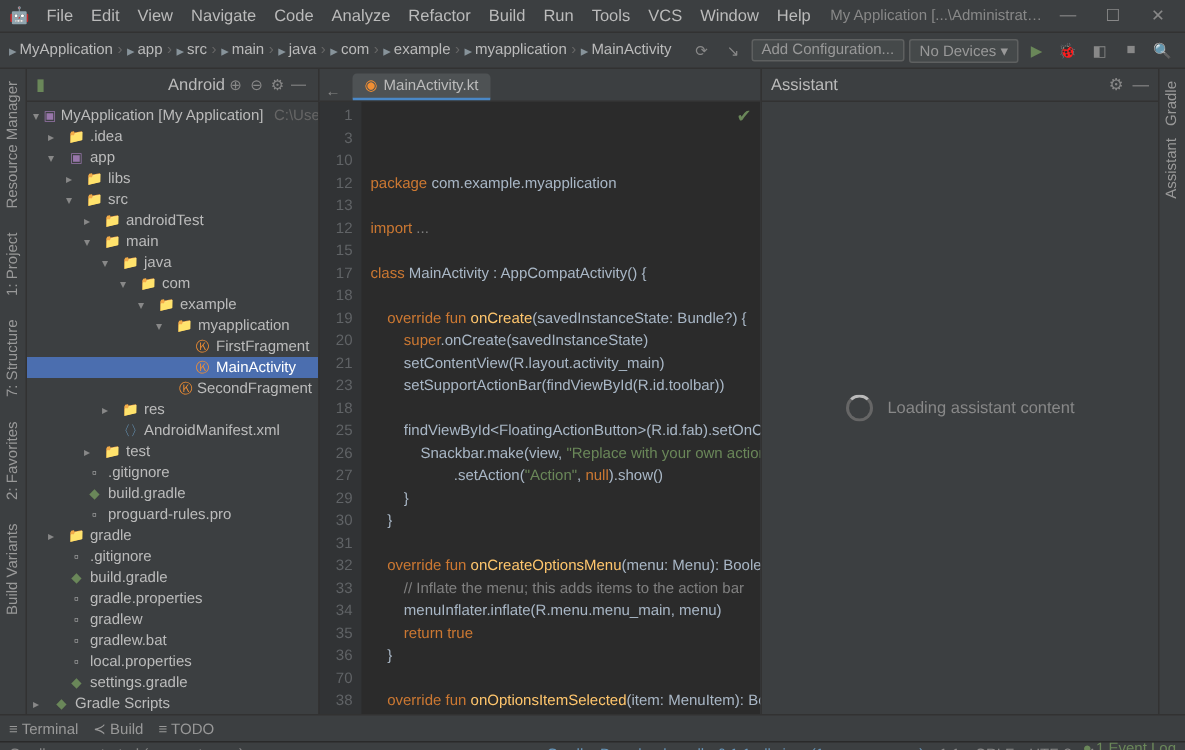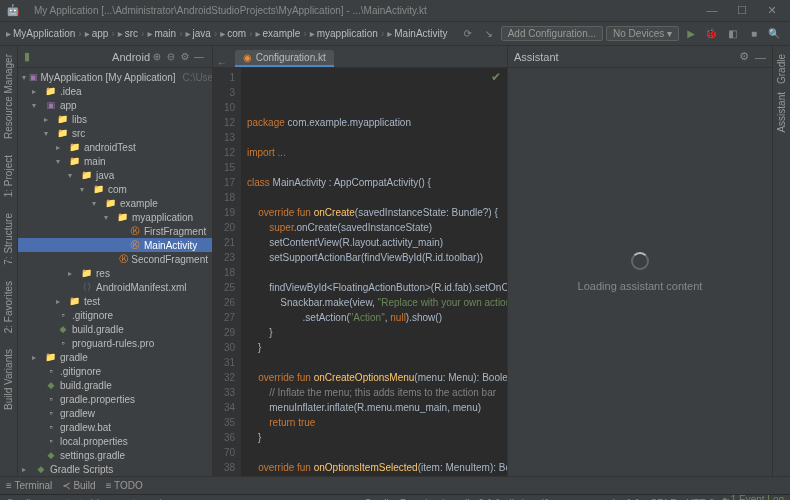--- a/index.html
+++ b/index.html
@@ -37,36 +37,51 @@
 .tab { background:#515658; border-radius:3px 3px 0 0; padding:2px 8px; font-size:10px; display:flex; align-items:center; gap:4px; }
 .tab.active { background:#4e5254; border-bottom:2px solid #4a88c7; }
 .editor { flex:1; display:flex; overflow:hidden; font-family:Consolas,monospace; font-size:10px; line-height:15px; }
 .gutter { width:28px; background:#313335; color:#606366; text-align:right; padding:2px 6px 2px 2px; user-select:none; }
 .code { flex:1; padding:2px 0 2px 6px; white-space:pre; color:#a9b7c6; position:relative; overflow:hidden; }
 .code .checkmark { position:absolute; top:2px; right:6px; color:#6a8759; font-size:12px; }
 .kw{color:#cc7832}.str{color:#6a8759}.fn{color:#ffc66d}.cm{color:#808080}.typ{color:#a9b7c6}
 .assistant { width:265px; background:#3c3f41; border-left:1px solid #323232; display:flex; flex-direction:column; }
 .as-header { height:22px; display:flex; align-items:center; padding:0 6px; border-bottom:1px solid #323232; }
 .as-header .t { flex:1; }
-.as-body { flex:1; display:flex; align-items:center; justify-content:center; flex-direction:column; gap:10px; color:#888; }
+.as-body { flex:1; display:flex; align-items:center; justify-content:center; flex-direction:row; gap:10px; color:#888; }
 .spinner { width:18px; height:18px; border:2px solid #666; border-top-color:#bbb; border-radius:50%; }
 .right-gutter { width:18px; background:#3c3f41; border-left:1px solid #323232; display:flex; flex-direction:column; align-items:center; padding-top:4px; }
 .bottom-tabs { height:18px; background:#3c3f41; border-top:1px solid #323232; display:flex; align-items:center; padding:0 6px; gap:10px; font-size:10px; }
 .bottom-tabs .bt { cursor:pointer; color:#999; }
 .bottom-tabs .spacer { flex:1; }
 .bottom-tabs .event { color:#6a8759;margin-top:28px; }
 .statusbar { height:18px; background:#3c3f41; border-top:1px solid #2a2a2a; display:flex; align-items:center; padding:0 6px; font-size:10px; color:#888; gap:10px; }
 .statusbar .link { color:#6897bb; }
 .statusbar .spacer { flex:1; }
 </style>
 </head>
 <body>
 
 <div class="titlebar">
   <span class="icon">🤖</span>
+  <div class="menu" id="menu">
+      <span>File</span>
+      <span>Edit</span>
+      <span>View</span>
+      <span>Navigate</span>
+      <span>Code</span>
+      <span>Analyze</span>
+      <span>Refactor</span>
+      <span>Build</span>
+      <span>Run</span>
+      <span>Tools</span>
+      <span>VCS</span>
+      <span>Window</span>
+      <span>Help</span>
+    </div>
   <span class="title-text">My Application [...\Administrator\AndroidStudioProjects\MyApplication] - ...\MainActivity.kt</span>
   <div class="win-controls">
     <span>—</span>
     <span>☐</span>
     <span>✕</span>
   </div>
 </div>
 
 <div class="toolbar">
   <div class="breadcrumb" id="breadcrumb">
@@ -265,21 +280,21 @@
           <span>Gradle Scripts</span>
         </div>
       </div>
   </div>
 
   <div class="editor-area">
     <div class="tabs">
       <span class="navicn">←</span>
       <div class="tab active">
         <span style="color:#f18e33">◉</span>
-        <span>Configuration.kt</span>
+        <span>MainActivity.kt</span>
       </div>
     </div>
     <div class="editor">
       <div class="gutter" id="gutter">
           <div>1</div>
           <div></div>
           <div>3</div>
           <div></div>
           <div>10</div>
           <div></div>

